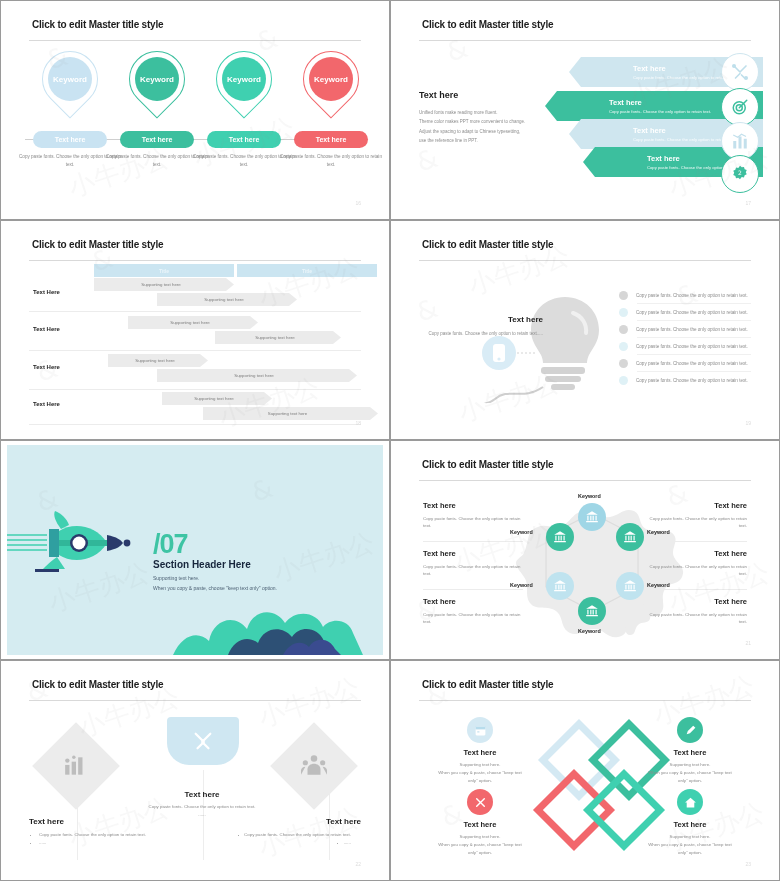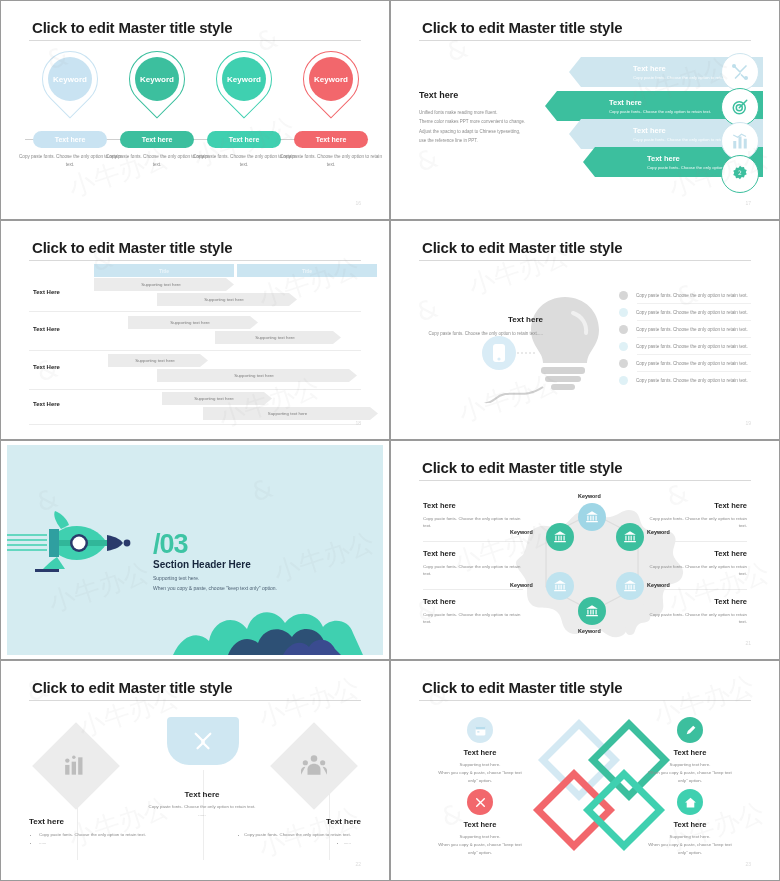--- a/index.html
+++ b/index.html
@@ -32,21 +32,21 @@
     position: absolute;
     font-size: 26px; color: rgba(140,140,140,.13);
     font-family: "DejaVu Sans", sans-serif;
     transform: rotate(-18deg);
     white-space: nowrap;
   }
 
   
   .s-title {
     position: absolute; left: 25px; top: 14px;
-    font-size: 15px; font-weight: 700; color: #1d1d1d;
+    font-size: 10px; font-weight: 700; color: #1d1d1d;
     letter-spacing: -.2px;
   }
   .title-rule {
     position: absolute; left: 22px; right: 22px; top: 35px;
     height: 1px; background: #d9d9d9;
   }
   .pgnum {
     position: absolute; right: 22px; bottom: 9px;
     font-size: 5px; color: #dcdcdc;
   }
@@ -451,21 +451,21 @@
       <path d="M50 52c-6 4-10 8-14 12h22z" fill="#3fd0b0"></path>
       <path d="M28 64h24v3H28z" fill="#2a3a6b"></path>
     </svg>
 
     <svg style="position:absolute;right:0;bottom:0;width:210px;height:90px;z-index:2;" viewBox="0 0 210 90" preserveAspectRatio="none">
       <path d="M0 90c10-22 26-24 36-14 4-22 26-28 38-12 6-20 28-22 38-6 10-14 32-12 38 4 8-10 26-8 30 6l10 22z" fill="#3fd0b0"></path>
       <path d="M55 90c6-16 20-20 30-12 6-16 24-18 34-6 8-12 26-10 32 4l8 14z" fill="#2a3a6b" opacity=".85"></path>
       <path d="M110 90c6-12 18-16 26-8 6-10 20-10 26 2l6 6z" fill="#3a4b8f"></path>
     </svg>
 
-    <div class="sec-num">/03</div>
+    <div class="sec-num">/07</div>
     <div class="sec-h">Section Header Here</div>
     <div class="sec-s1">Supporting text here.</div>
     <div class="sec-s2">When you copy &amp; paste, choose "keep text only" option.</div>
   </div>
 </div>
 
 <div class="slide">
   <div class="slide-inner">
     <div class="wm">
       <span style="left:55px;top:85px;">小牛办公</span>

